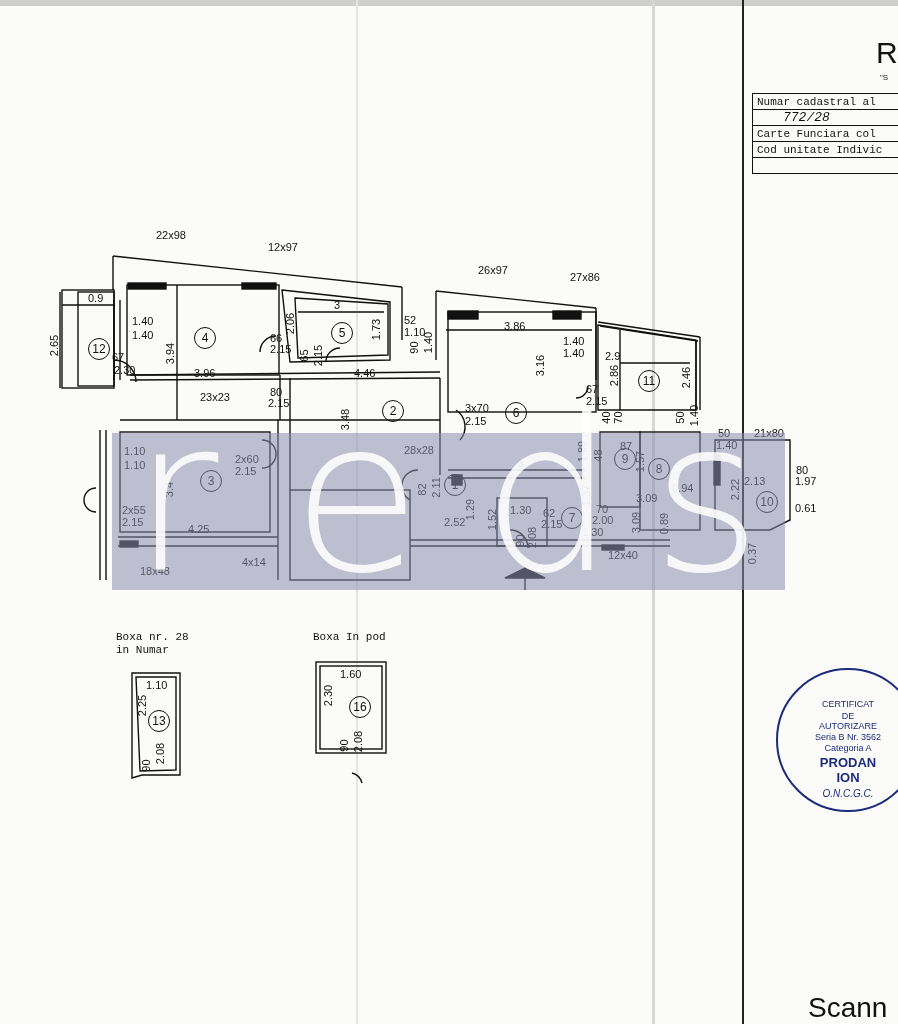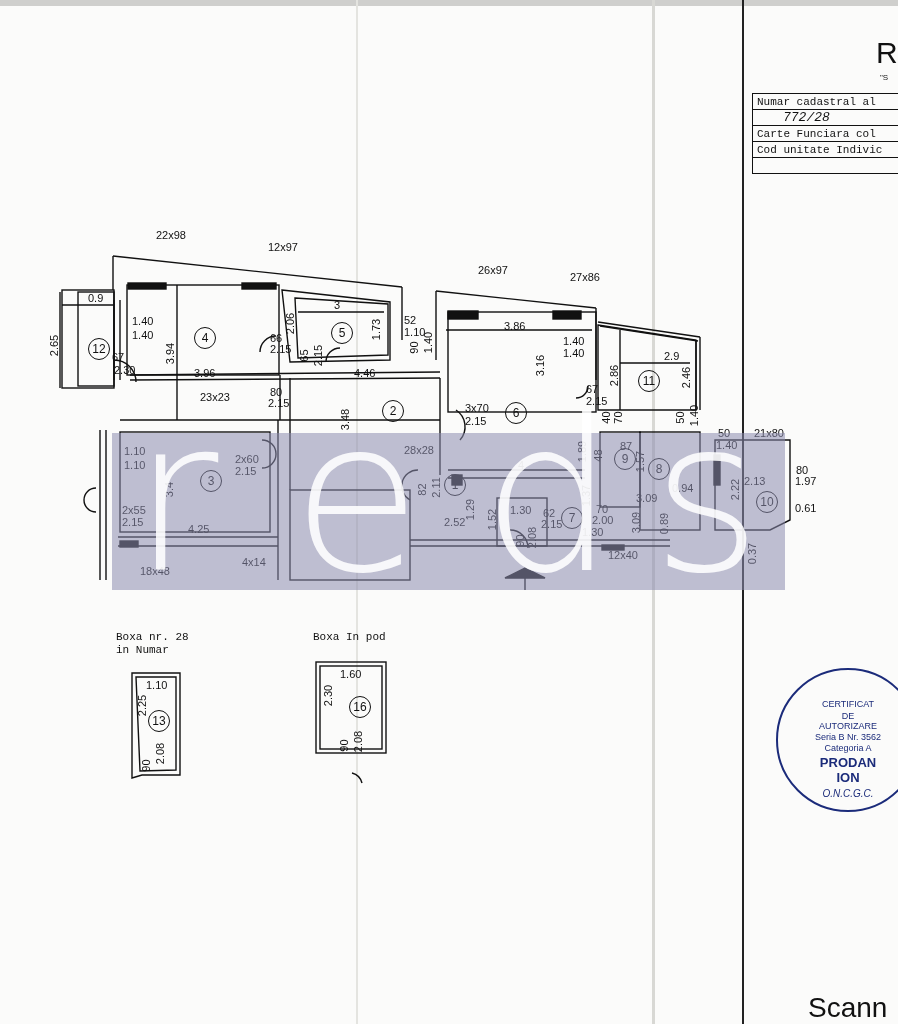--- a/index.html
+++ b/index.html
@@ -182,21 +182,21 @@
 <div class="t" style="left:200px;top:392px">23x23</div>
 <div class="t tv" style="left:335px;top:414px">3.48</div>
 <div class="t" style="left:465px;top:403px">3x70</div>
 <div class="t" style="left:465px;top:416px">2.15</div>
 <div class="t" style="left:504px;top:321px">3.86</div>
 <div class="t tv" style="left:530px;top:360px">3.16</div>
 <div class="t" style="left:563px;top:336px">1.40</div>
 <div class="t" style="left:563px;top:348px">1.40</div>
 <div class="t" style="left:586px;top:384px">67</div>
 <div class="t" style="left:586px;top:396px">2.15</div>
-<div class="t" style="left:664px;top:351px">2.9</div>
+<div class="t" style="left:605px;top:351px">2.9</div>
 <div class="t tv" style="left:604px;top:370px">2.86</div>
 <div class="t tv" style="left:676px;top:372px">2.46</div>
 <div class="t tv" style="left:600px;top:412px">40</div>
 <div class="t tv" style="left:612px;top:412px">70</div>
 <div class="t tv" style="left:674px;top:412px">50</div>
 <div class="t tv" style="left:684px;top:410px">1.40</div>
 <div class="t" style="left:124px;top:446px">1.10</div>
 <div class="t" style="left:124px;top:460px">1.10</div>
 <div class="t" style="left:235px;top:454px">2x60</div>
 <div class="t" style="left:235px;top:466px">2.15</div>

